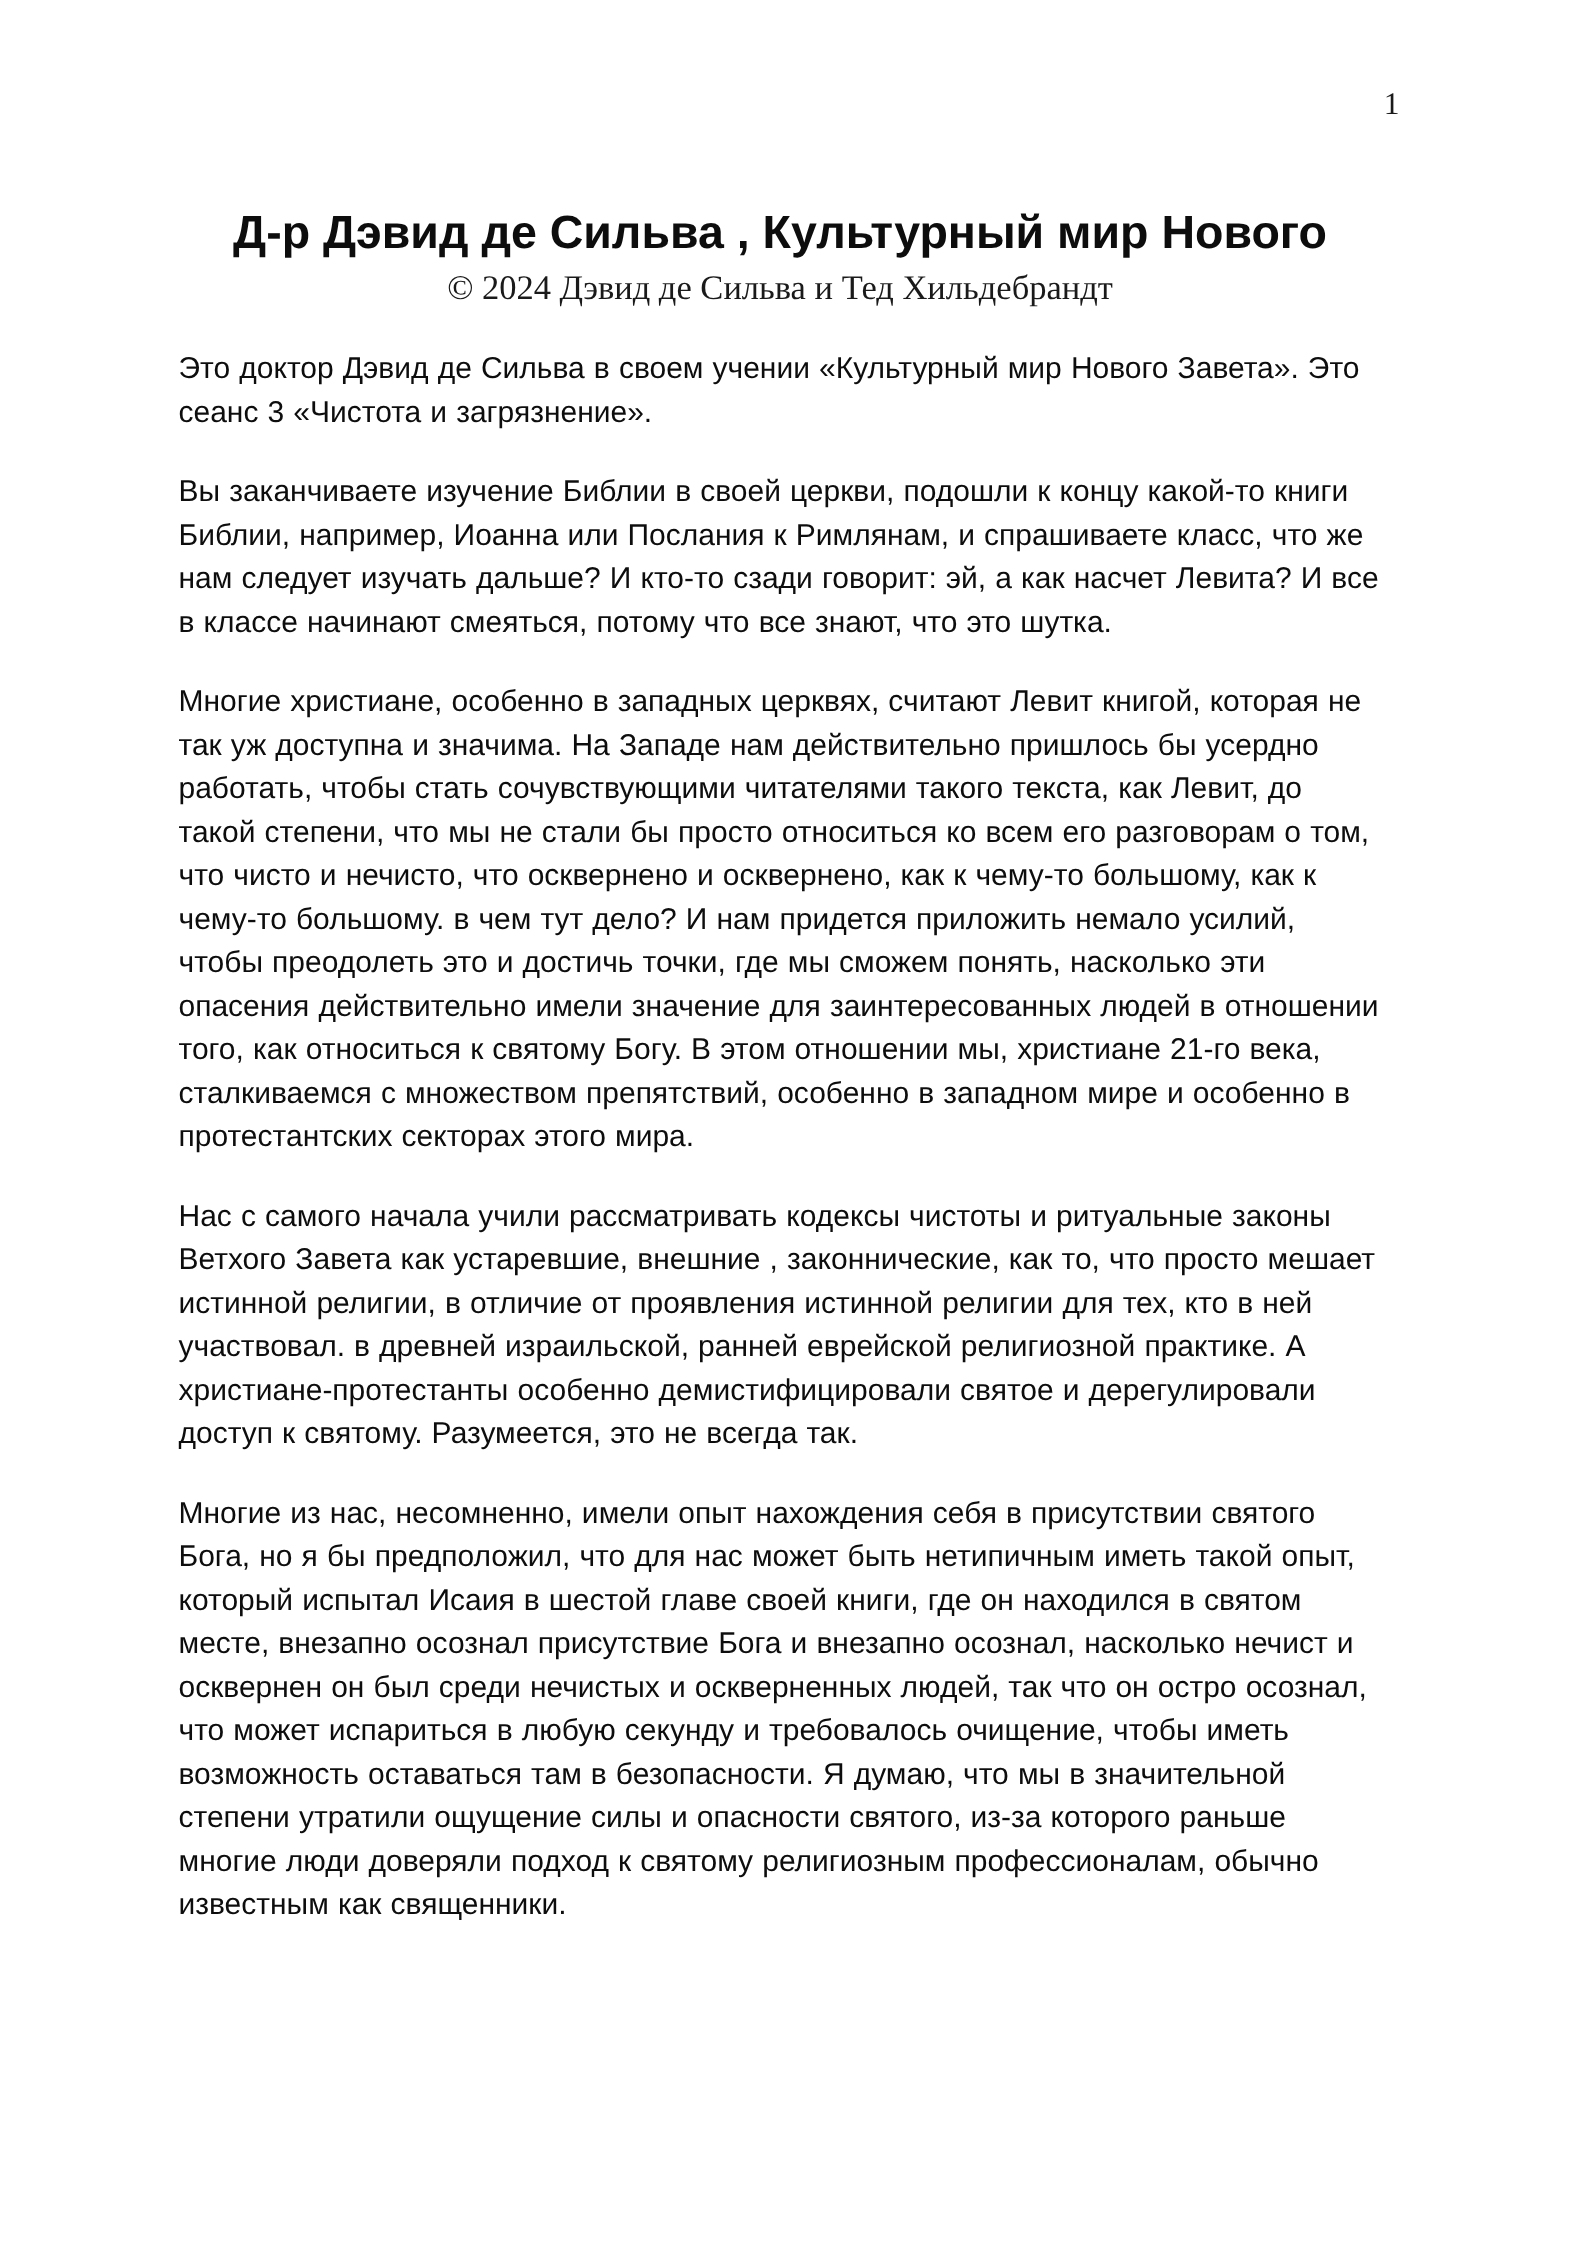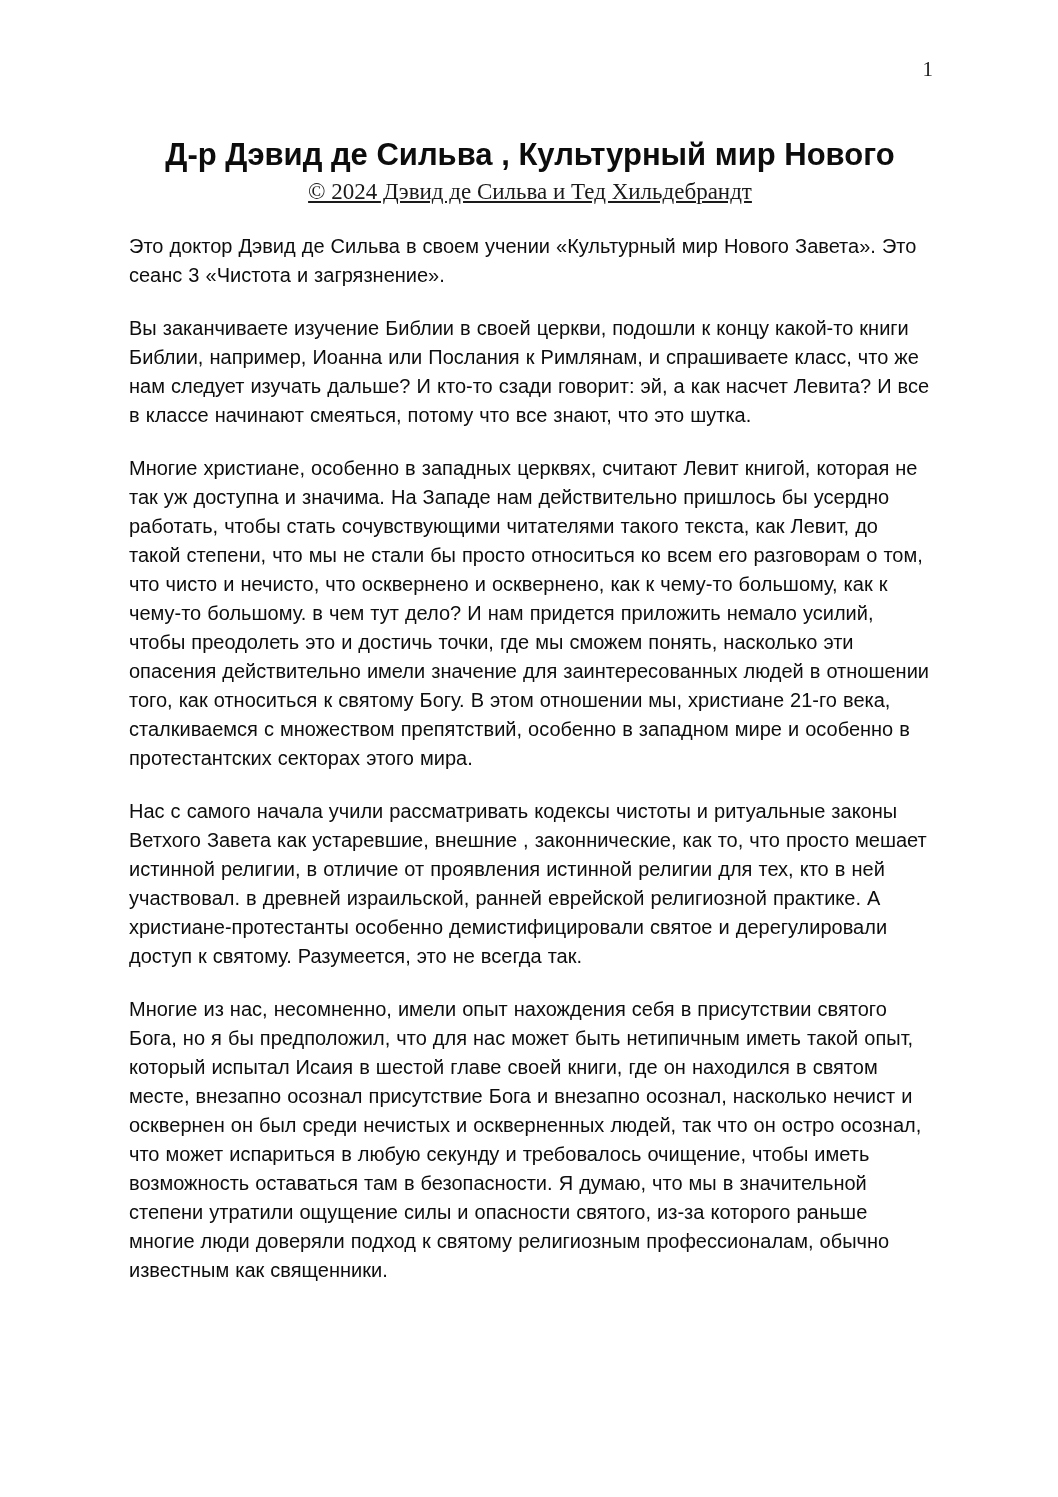--- a/index.html
+++ b/index.html
@@ -25,21 +25,21 @@
     position: absolute;
     top: 57px;
     right: 125px;
     font-family: "Liberation Serif", serif;
     font-size: 21px;
     line-height: 24px;
     color: #1a1a1a;
   }
   .content {
     position: absolute;
-    left: 129px;
+    left: 119px;
     top: 0;
     width: 802px;
   }
   .title {
     margin: 133px 0 0 0;
     padding: 0;
     font-family: "Liberation Sans", sans-serif;
     font-weight: bold;
     font-size: 31px;
     line-height: 44px;
@@ -49,21 +49,20 @@
   .title .title-line {
     display: block;
   }
   .copyright {
     font-family: "Liberation Serif", serif;
     font-weight: normal;
     font-size: 23px;
     line-height: 30px;
     text-align: center;
     color: #1a1a1a;
-    text-decoration: underline;
   }
   .body-text {
     margin-top: 25px;
   }
   .body-paragraph {
     margin: 0 0 24px 0;
     padding: 0;
     font-family: "Liberation Sans", sans-serif;
     font-size: 20px;
     line-height: 29px;

